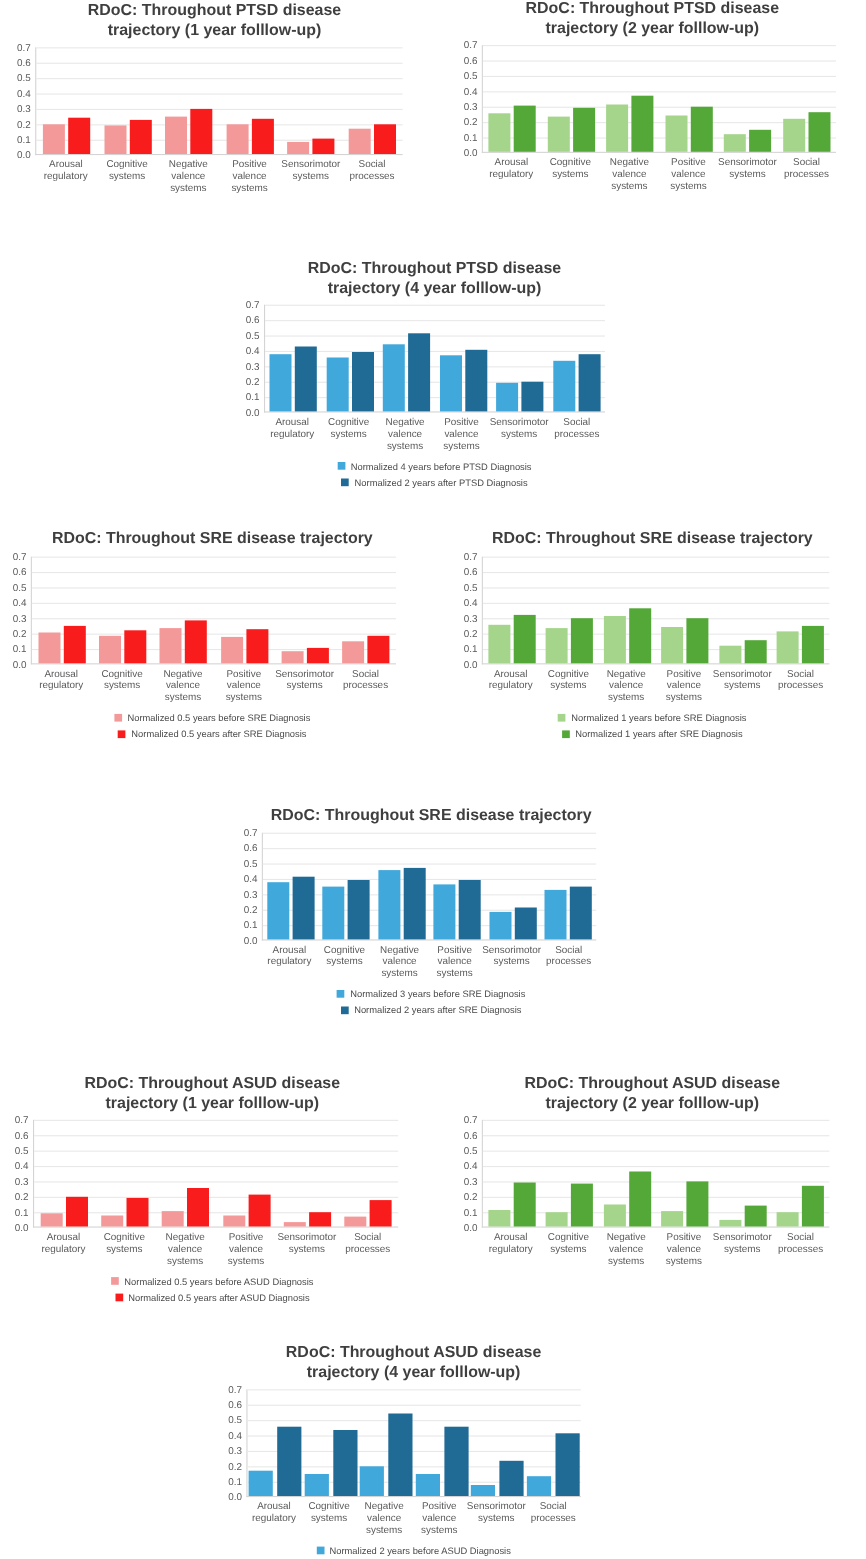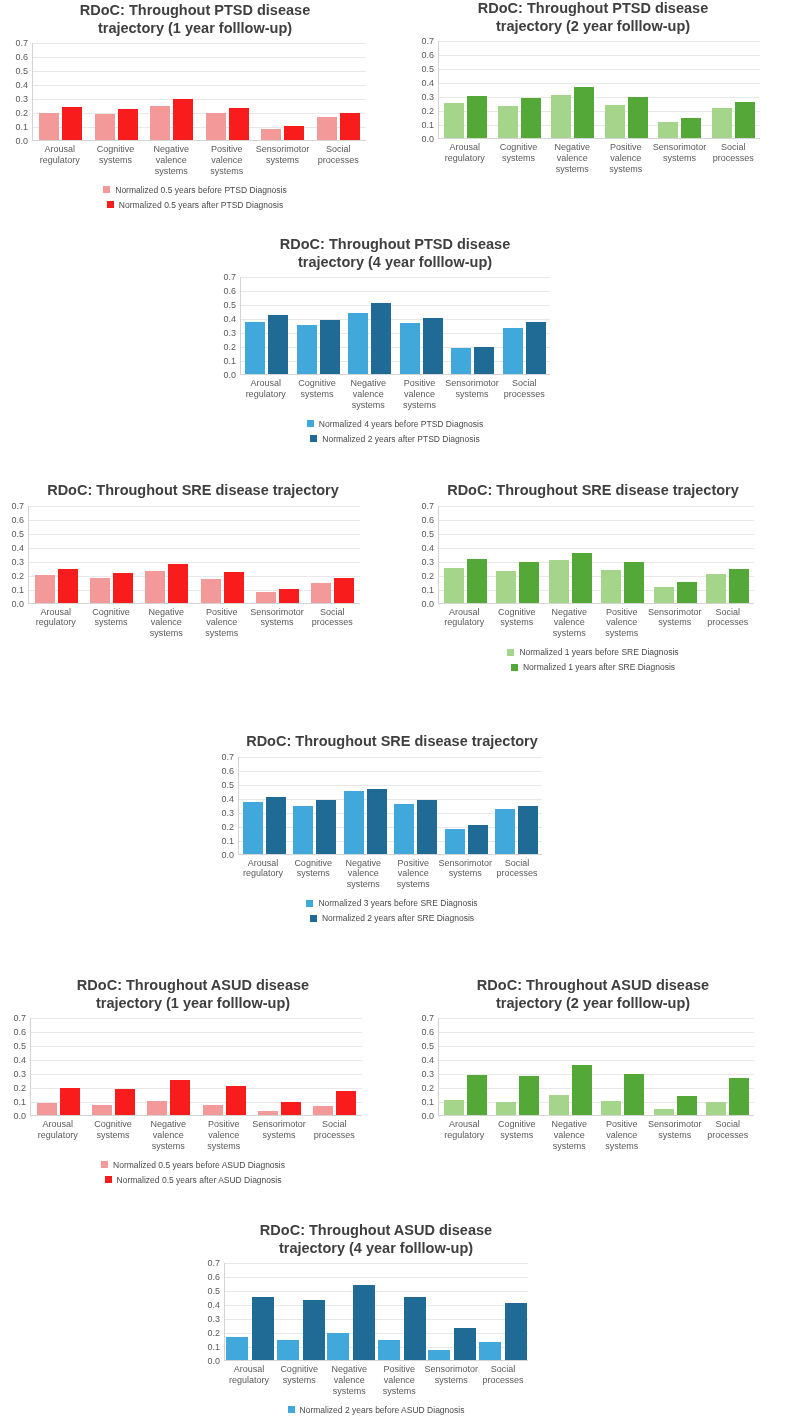--- a/index.html
+++ b/index.html
@@ -180,30 +180,20 @@
 systems</div>
           <div class="xlabel ax-9">Positive
 valence
 systems</div>
           <div class="xlabel ax-9">Sensorimotor
 systems</div>
           <div class="xlabel ax-9">Social
 processes</div>
         </div>
       </div>
-      <div class="legend">
-        <div class="legend-row">
-          <span class="legend-swatch" style="background: rgb(244, 153, 154);"></span>
-          <span class="legend-text lg-85">Normalized 0.5 years before PTSD Diagnosis</span>
-        </div>
-        <div class="legend-row">
-          <span class="legend-swatch" style="background: rgb(249, 28, 28);"></span>
-          <span class="legend-text lg-85">Normalized 0.5 years after PTSD Diagnosis</span>
-        </div>
-      </div>
     </div>
     <div class="panel p-ptsd2">
       <div class="chart-title t-15">
         <div>RDoC: Throughout PTSD disease</div>
         <div>trajectory (2 year folllow-up)</div>
       </div>
       <div class="plot-wrap">
         <div style="position: relative; padding-left: 38px; padding-right: 26px;">
           <div class="ylabels" style="left: 0px; width: 38px; position: absolute; top: 0px; height: 98px;">
             <div class="ylabel ax-9" style="top: 0px;">0.7</div>
@@ -410,20 +400,30 @@
           <div class="xlabel ax-9">Negative
 valence
 systems</div>
           <div class="xlabel ax-9">Positive
 valence
 systems</div>
           <div class="xlabel ax-9">Sensorimotor
 systems</div>
           <div class="xlabel ax-9">Social
 processes</div>
+        </div>
+      </div>
+      <div class="legend">
+        <div class="legend-row">
+          <span class="legend-swatch" style="background: rgb(244, 153, 154);"></span>
+          <span class="legend-text lg-85">Normalized 0.5 years before SRE Diagnosis</span>
+        </div>
+        <div class="legend-row">
+          <span class="legend-swatch" style="background: rgb(249, 28, 28);"></span>
+          <span class="legend-text lg-85">Normalized 0.5 years after SRE Diagnosis</span>
         </div>
       </div>
     </div>
     <div class="panel p-sre2">
       <div class="chart-title t-15">
         <div>RDoC: Throughout SRE disease trajectory</div>
       </div>
       <div class="plot-wrap">
         <div style="position: relative; padding-left: 36px; padding-right: 30px;">
           <div class="ylabels" style="left: 0px; width: 36px; position: absolute; top: 0px; height: 98px;">

